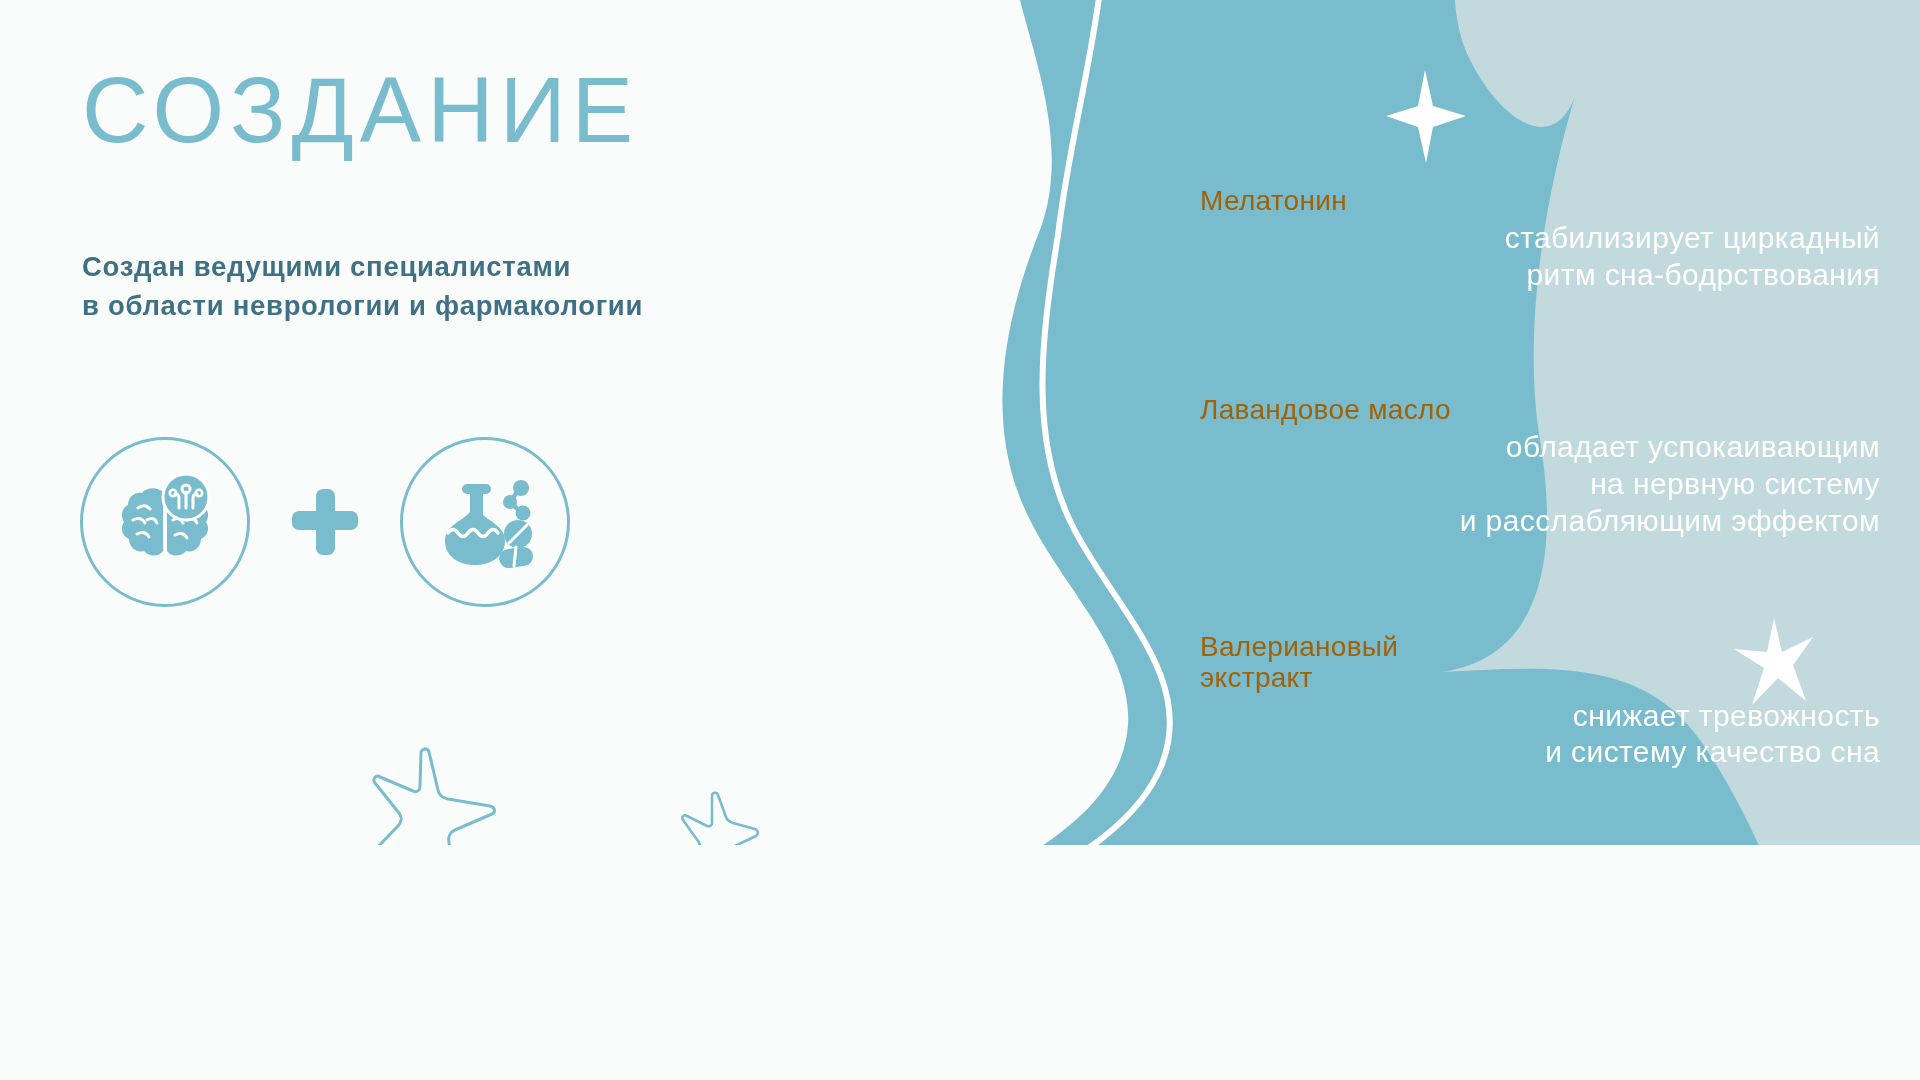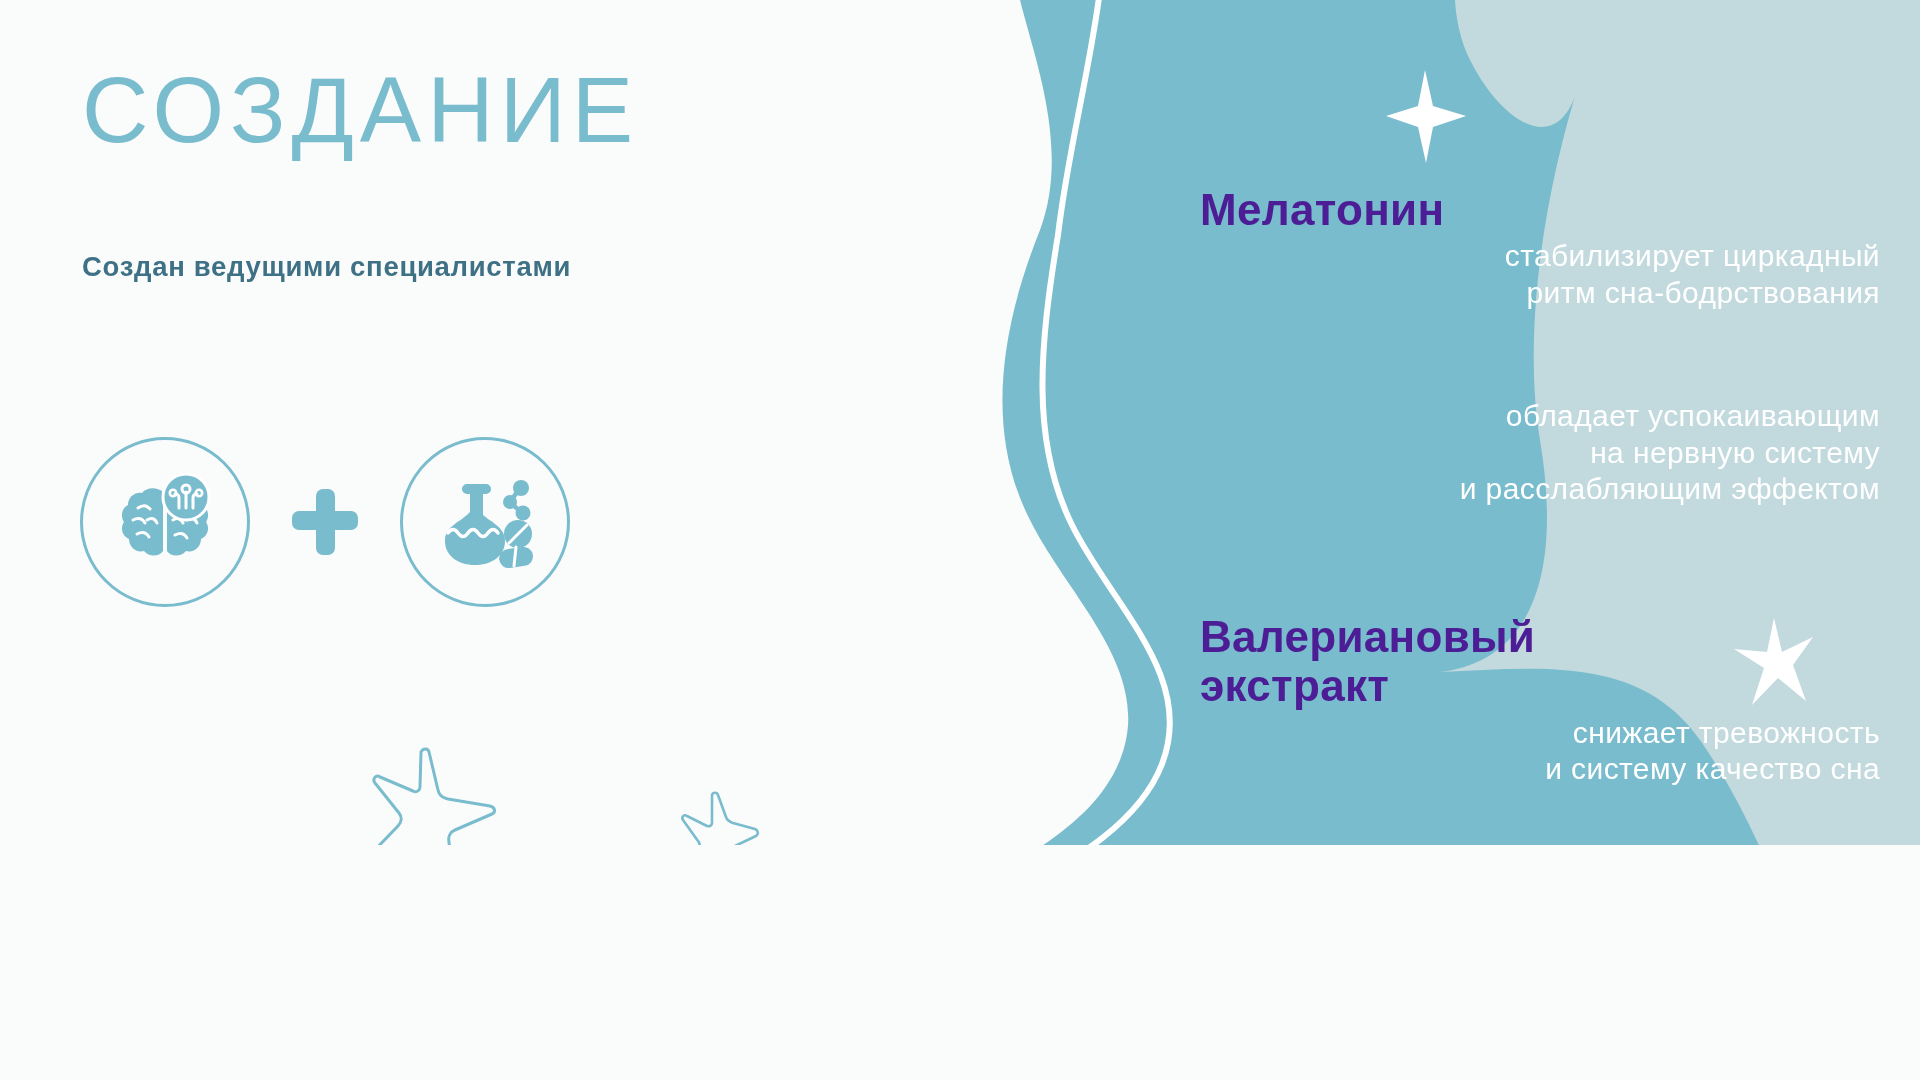--- a/index.html
+++ b/index.html
@@ -93,41 +93,41 @@
     width:680px; height:1080px;
     z-index:6;
   }
   .ingredient {
     position:absolute;
     left:0;
     width:680px;
   }
   .ing-title {
     font-family:"Liberation Sans", sans-serif;
-    font-weight:700;
-    font-size:44px;
+    font-weight:400;
+    font-size:28px;
     letter-spacing:0.3px;
     line-height:1.12;
-    color:#4c1d95;
+    color:#a16207;
   }
   .ing-desc {
     margin-top:4px;
     font-family:"Liberation Sans", sans-serif;
     font-weight:400;
     font-size:30px;
     letter-spacing:0.4px;
     line-height:1.22;
     color:#ffffff;
     text-align:right;
   }
   .ing-desc div { white-space:nowrap; }
 
   #ing-0 { top:185px; }
   #ing-1 { top:394px; }
-  #ing-2 { top:612px; }
+  #ing-2 { top:631px; }
   #ing-3 { top:848px; }
 </style>
 </head>
 <body>
 
 <div id="slide">
 
   <svg id="bg-art" viewBox="0 0 1920 1080" preserveAspectRatio="none" xmlns="http://www.w3.org/2000/svg">
 
     <rect x="0" y="0" width="1920" height="1080" fill="#fafbfb"></rect>
@@ -252,20 +252,21 @@
              L 1040 909
              L 1047 887
              L 1030 876
              L 1048 878 Z"></path>
   </svg>
 
   <div class="left-col">
     <h1 class="page-title">СОЗДАНИЕ</h1>
     <div class="subtitle">
       <div>Создан ведущими специалистами</div>
+      <div>в области неврологии и фармакологии</div>
     </div>
   </div>
 
   <div class="icon-row">
 
     <div class="icon-circle">
       <svg width="104" height="104" viewBox="0 0 104 104">
 
         <path fill="#79bccd" d="M50 22
              C44 17, 34 17, 29 23
@@ -335,20 +336,21 @@
 
     <div class="ingredient" id="ing-0">
       <div class="ing-title">Мелатонин</div>
       <div class="ing-desc">
         <div>стабилизирует циркадный</div>
         <div>ритм сна-бодрствования</div>
       </div>
     </div>
 
     <div class="ingredient" id="ing-1">
+      <div class="ing-title">Лавандовое масло</div>
       <div class="ing-desc">
         <div>обладает успокаивающим</div>
         <div>на нервную систему</div>
         <div>и расслабляющим эффектом</div>
       </div>
     </div>
 
     <div class="ingredient" id="ing-2">
       <div class="ing-title" style="white-space:pre-line;">Валериановый
 экстракт</div>

